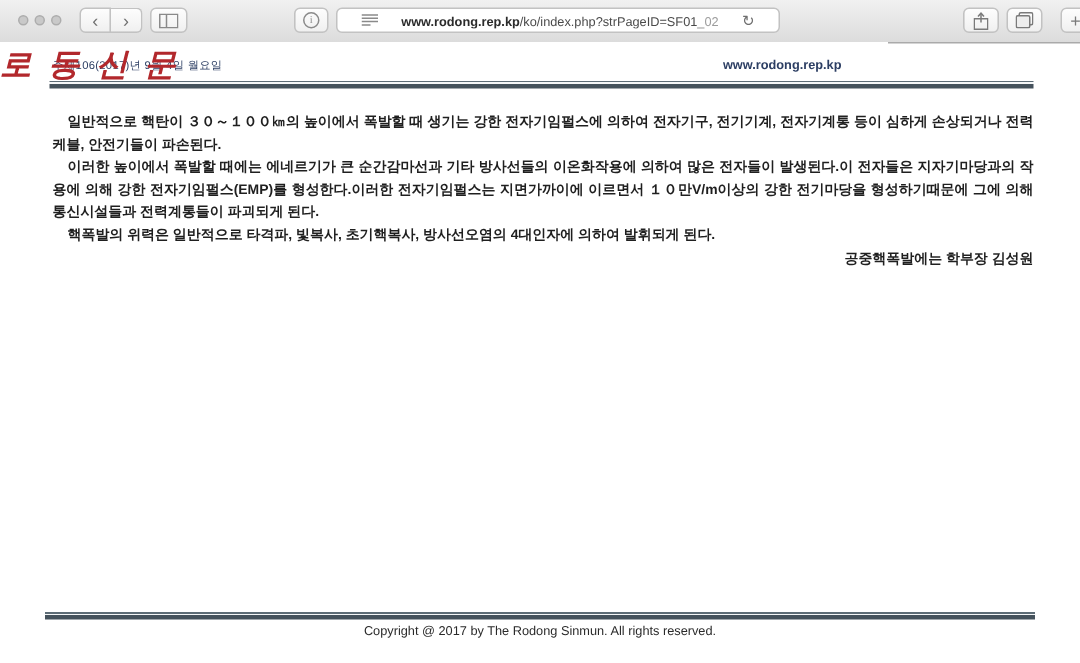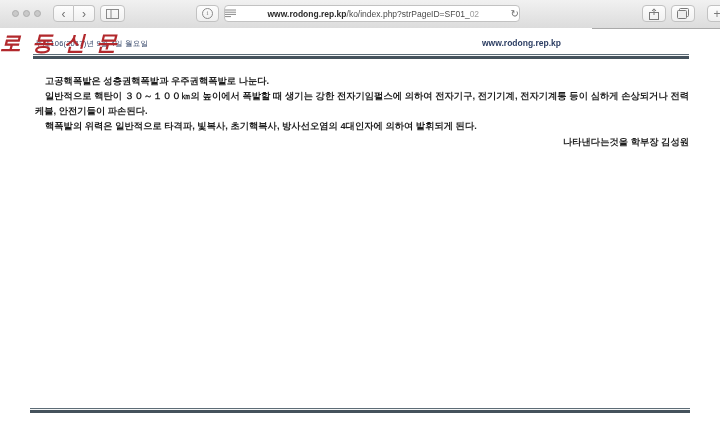--- a/index.html
+++ b/index.html
@@ -38,21 +38,21 @@
   .btn-sidebar{left:100px;width:25px;}
   .btn-info{left:196px;width:23px;}
   .circle-i{
     width:9px;height:9px;border:1px solid #8a8a8a;border-radius:50%;
     font-size:7px;line-height:9px;text-align:center;color:#8a8a8a;
     font-family:"Liberation Serif",serif;
   }
   .urlfield{
     position:absolute;top:5px;left:224px;width:296px;height:17px;box-sizing:border-box;
     background:#fff;border:1px solid #c2c2c2;border-radius:4px;
-    display:flex;align-items:center;padding:0 0;
+    display:flex;align-items:center;padding:0 16px;
   }
   .urltext{
     flex:1;text-align:center;font-size:8.5px;color:#3a3a3a;
     white-space:nowrap;overflow:hidden;
   }
   .urltext .dom{font-weight:bold;color:#2b2b2b;}
   .urltext .path{color:#4a4a4a;}
   .urltext .sfx{color:#9d9d9d;}
   .reload{font-size:10px;color:#6f6f6f;cursor:default;}
   .btn-share{left:642px;width:24px;}
@@ -166,22 +166,23 @@
 
   <div class="masthead">
     <span class="m-date">주체106(2017)년 9월 4일 월요일</span>
     <span class="m-logo">로동신문</span>
     <span class="m-url">www.rodong.rep.kp</span>
   </div>
   <div class="rule rule-top"></div>
 
   <div class="article">
     <div class="a-body">
-        <p class="para">고공핵폭발은 성층권핵폭발과 우주권핵폭발로 나눈다.</p>
         <p class="para">일반적으로 핵탄이 ３０～１００㎞의 높이에서 폭발할 때 생기는 강한 전자기임펄스에 의하여 전자기구, 전기기계, 전자기계통 등이 심하게 손상되거나 전력케블, 안전기들이 파손된다.</p>
+        <p class="para">이러한 높이에서 폭발할 때에는 에네르기가 큰 순간감마선과 기타 방사선들의 이온화작용에 의하여 많은 전자들이 발생된다.이 전자들은 지자기마당과의 작용에 의해 강한 전자기임펄스(EMP)를 형성한다.이러한 전자기임펄스는 지면가까이에 이르면서 １０만V/m이상의 강한 전기마당을 형성하기때문에 그에 의해 통신시설들과 전력계통들이 파괴되게 된다.</p>
         <p class="para">핵폭발의 위력은 일반적으로 타격파, 빛복사, 초기핵복사, 방사선오염의 4대인자에 의하여 발휘되게 된다.</p>
       </div>
-    <div class="a-byline">나타낸다는것을 학부장 김성원</div>
+    <div class="a-byline">공중핵폭발에는 학부장 김성원</div>
   </div>
 
   <div class="rule rule-bottom"></div>
+  <div class="f-copy">Copyright @ 2017 by The Rodong Sinmun. All rights reserved.</div>
 
 </div>
 
 </body></html>

